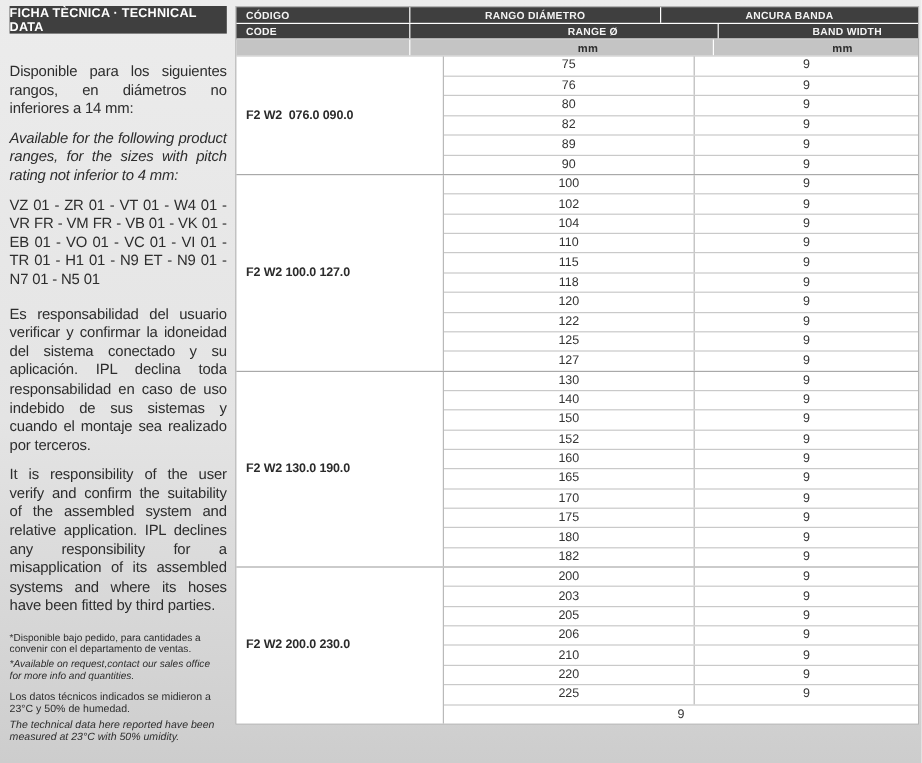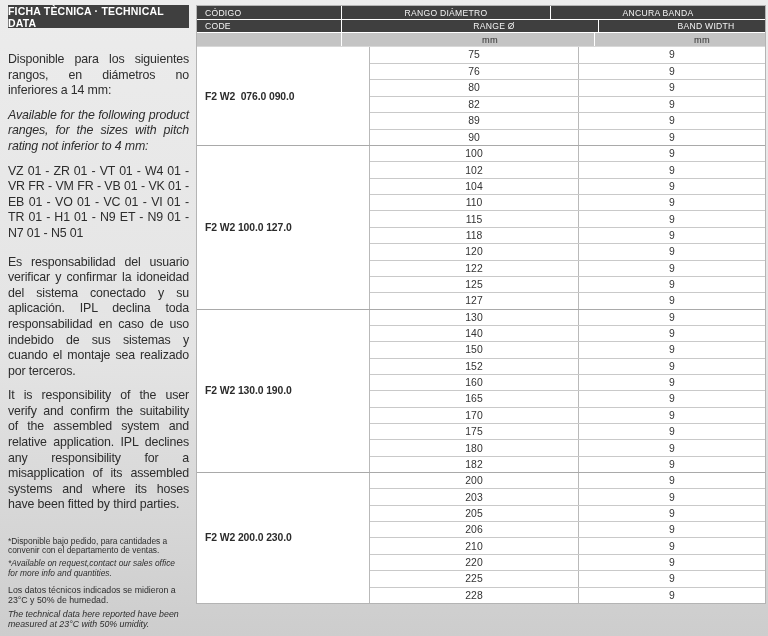--- a/index.html
+++ b/index.html
@@ -40,21 +40,21 @@
     font-size: 12.4px;
     line-height: 15.6px;
     text-align: justify;
     letter-spacing: -0.15px;
     margin-bottom: 9px;
   }
   .sidebar p.italic { font-style: italic; }
   .sidebar p.gap-top { margin-top: 13px; }
   .side-notes {
     position: absolute;
-    left: 8px; right: 7px; bottom: 4px;
+    left: 8px; right: 7px; bottom: 14px;
   }
   .side-notes p {
     font-size: 8.4px;
     line-height: 9.6px;
     text-align: left;
     letter-spacing: 0;
     white-space: pre-line;
     margin-bottom: 3px;
   }
   .side-notes p.small-gap { margin-bottom: 7px; }
@@ -75,21 +75,21 @@
   }
   .hrow.dark { background: #3f3f3f; color: #f4f4f4; height: 13px; }
   .hrow.dark.first { height: 14px; border-bottom: 1px solid #ffffff; }
   .hrow.dark.second { border-bottom: 1px solid #ffffff; gap: 48px; }
   .hrow.unit { background: #c4c4c4; color: #2e2e2e; height: 14px; border-bottom: 1px solid #d8d8d8; gap: 44px; }
   .hcell {
     display: flex;
     align-items: center;
     justify-content: center;
     font-size: 8.6px;
-    font-weight: normal;
+    font-weight: bold;
     letter-spacing: 0.25px;
     border-right: 1px solid #ffffff;
   }
   .hrow .hcell:last-child { border-right: none; }
   .hcell.c1 { width: 145px; justify-content: flex-start; padding-left: 8px; }
   .hcell.c2 { width: 209px; }
   .hcell.c3 { flex: 1; }
   .hrow.unit .hcell { font-size: 9.3px; letter-spacing: 0.2px; }
 
   .tbody { width: 100%; }
@@ -317,21 +317,20 @@
             </div>
             <div class="trow">
               <div class="tcell dia">220</div>
               <div class="tcell band">9</div>
             </div>
             <div class="trow">
               <div class="tcell dia">225</div>
               <div class="tcell band">9</div>
             </div>
             <div class="trow">
-              <div class="tcell dia">228</div>
               <div class="tcell band">9</div>
             </div>
           </div>
         </div>
       </div>
   </main>
 
 </div>
 
 </body></html>

